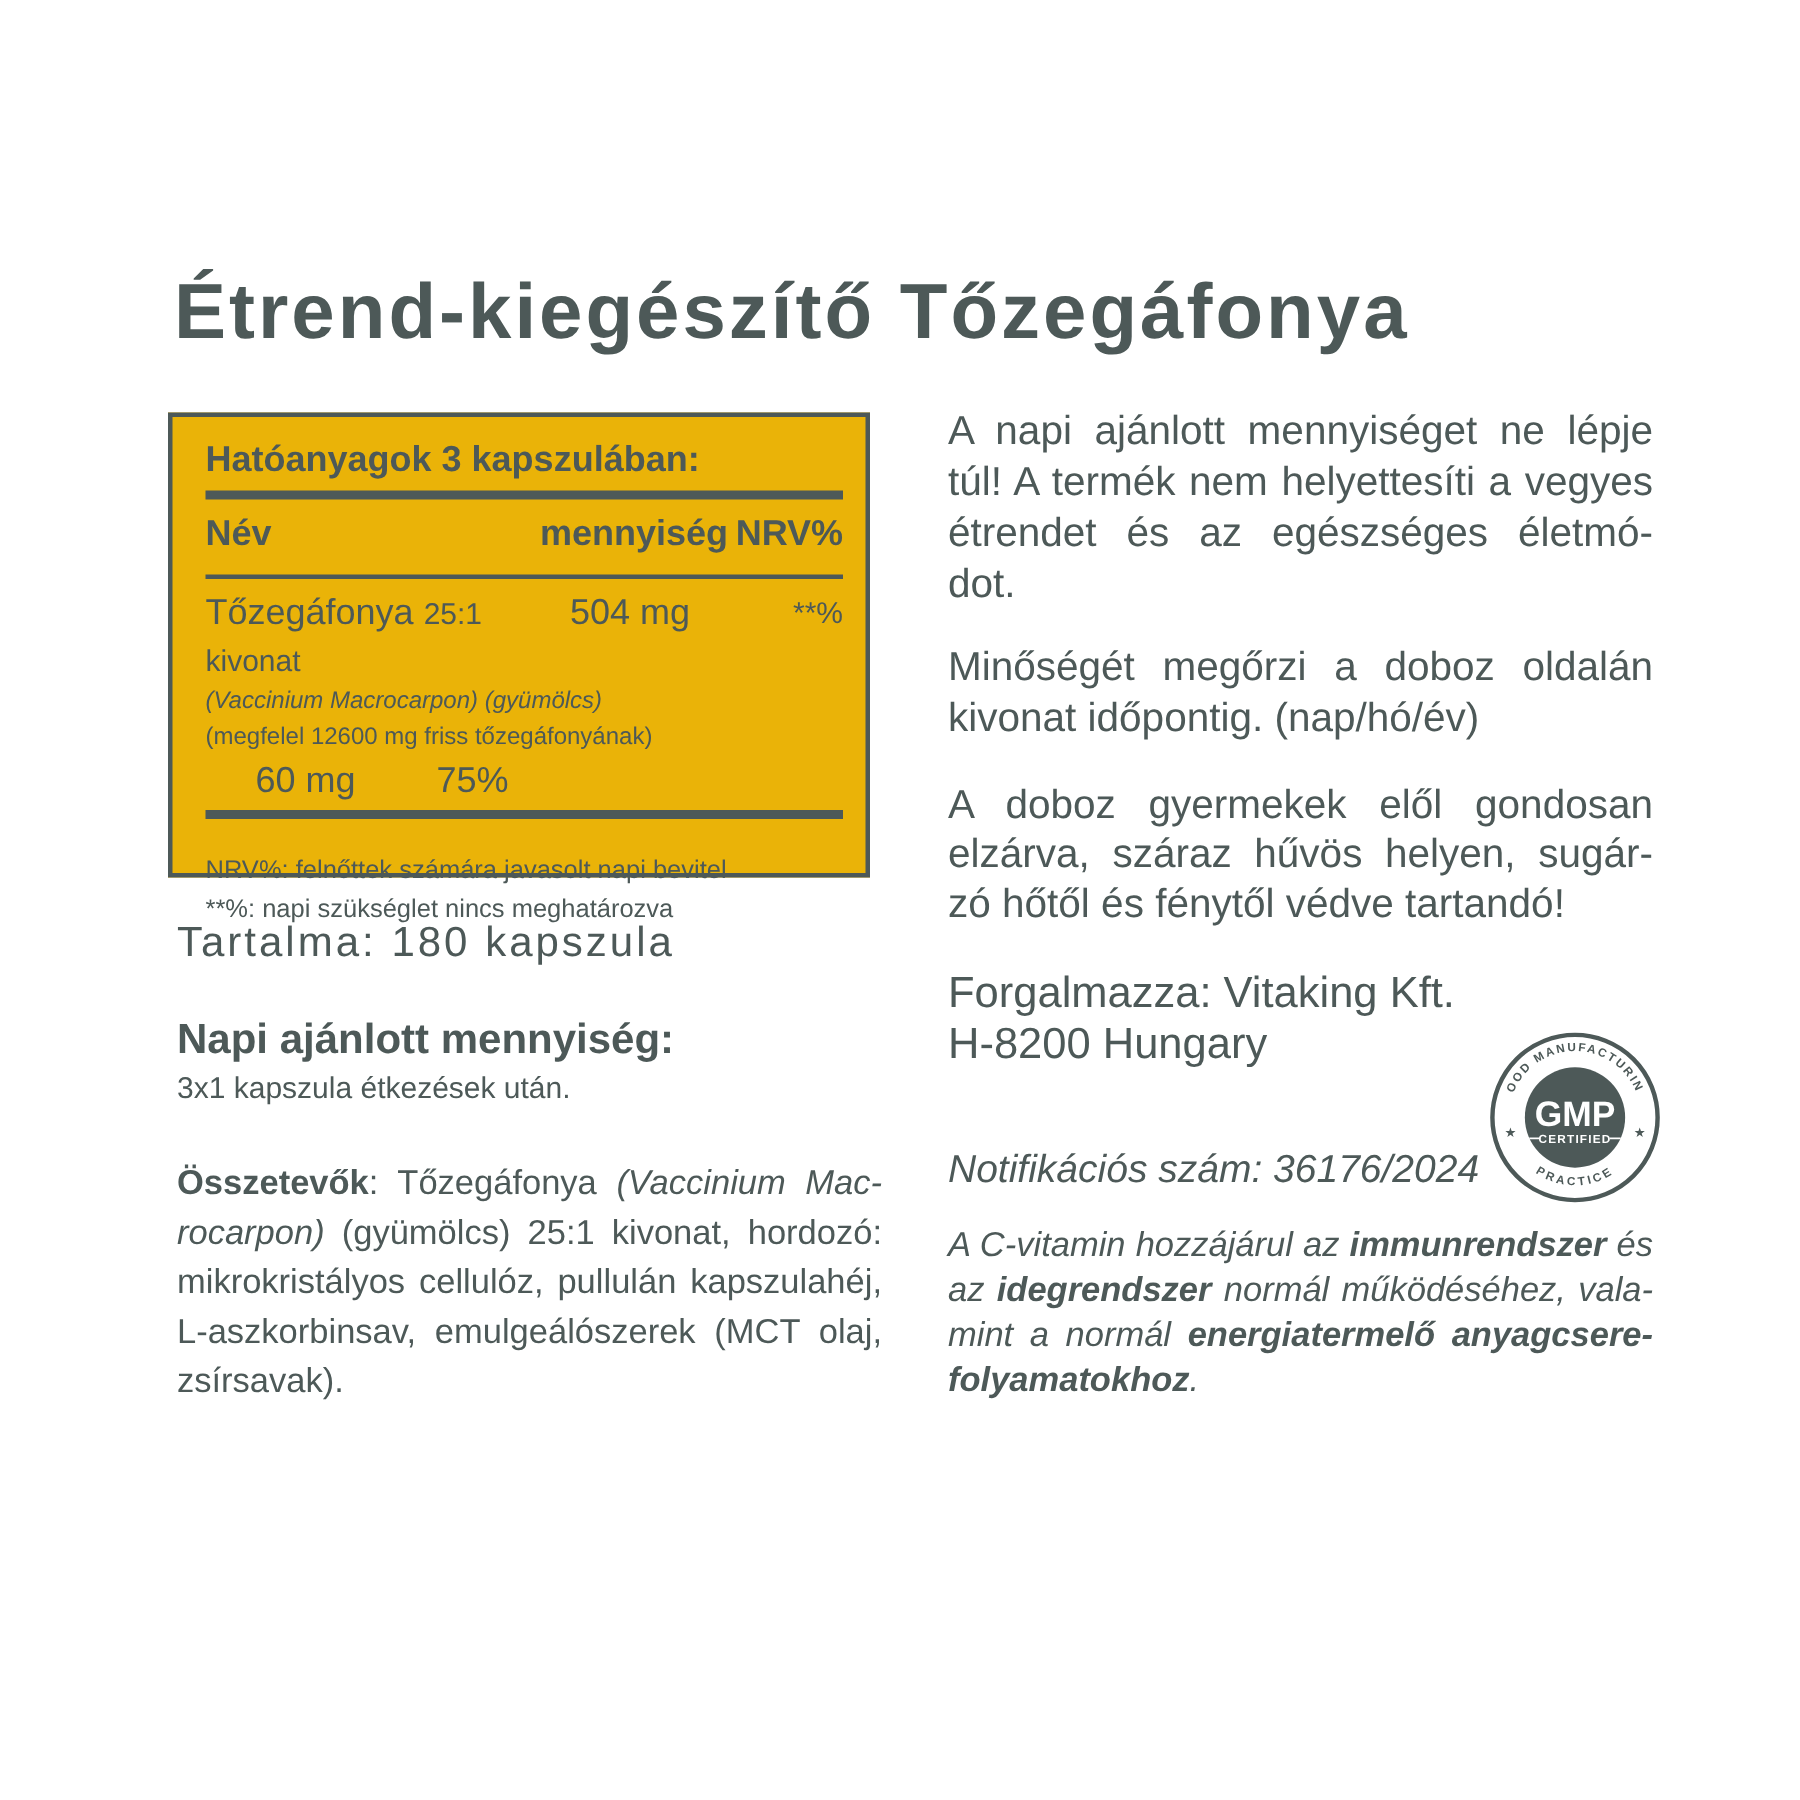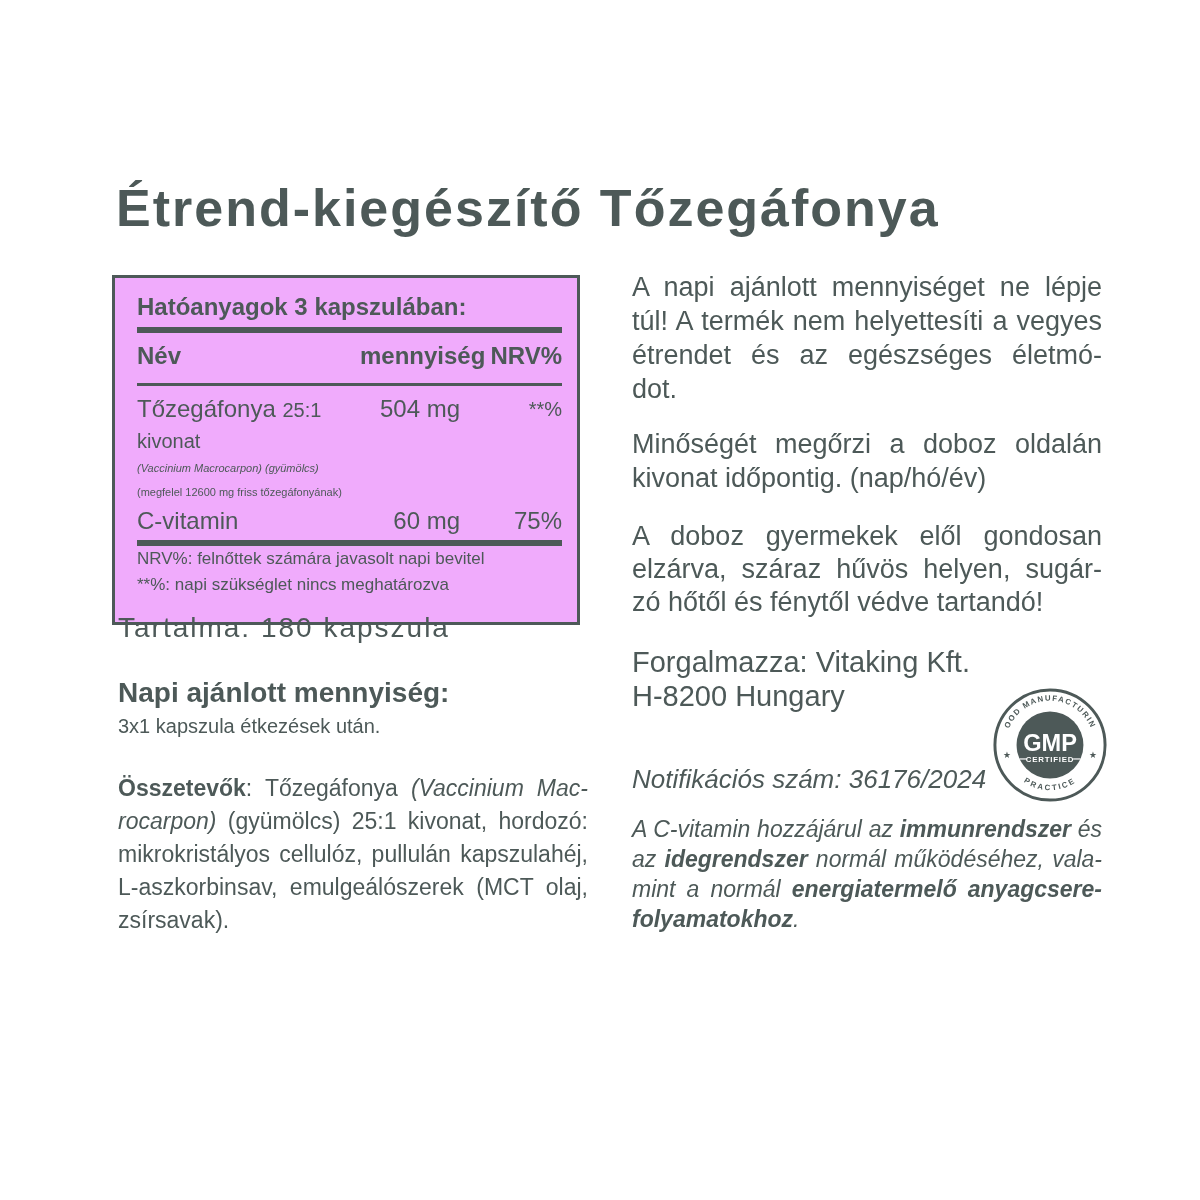--- a/index.html
+++ b/index.html
@@ -15,42 +15,42 @@
 
   
   .title {
     left: 116px; top: 178px; width: 980px;
     font-size: 52px; font-weight: bold; letter-spacing: 2px;
     white-space: nowrap;
   }
 
   
   .factbox {
-    left: 112px; top: 275px; width: 468px; height: 350px;
+    left: 112px; top: 275px; width: 468px; height: 310px;
     border: 3px solid var(--ink);
     padding: 14px 15px 0 22px;
-    background: #f0abfc;
+    background: #eab308;
   }
   .fb-heading { font-size: 24px; font-weight: bold; line-height: 30px; }
   .rule { background: var(--ink); }
   .rule.thick1 { height: 6px; margin-top: 5px; }
   .rule.thin   { height: 3px; margin-top: 12px; }
   .rule.thick2 { height: 6px; margin-top: 4px; }
   .trow { display: flex; line-height: 30px; }
   .trow.thead { margin-top: 8px; font-weight: bold; font-size: 24px; }
   .trow.r1 { margin-top: 8px; align-items: flex-start; }
   .trow.r2 { margin-top: 2px; }
   .t-name { flex: 1; font-size: 24px; }
   .t-amt  { width: 100px; text-align: right; font-size: 24px; }
   .t-nrv  { width: 102px; text-align: right; font-size: 24px; }
   .small  { font-size: 20px; }
-  .sub { font-size: 11px; line-height: 24px; }
+  .sub { font-size: 16px; line-height: 24px; }
   .italic { font-style: italic; }
   .fn { font-size: 17px; line-height: 26px; }
-  .fn.first { margin-top: 0; }
+  .fn.first { margin-top: 21px; }
 
   
   .contents {
     left: 118px; top: 604px; width: 480px;
     font-size: 28px; letter-spacing: 2px; line-height: 48px; white-space: nowrap;
   }
   .dosage-h { left: 118px; top: 676px; font-size: 28px; font-weight: bold; line-height: 34px; }
   .dosage-t { left: 118px; top: 709px; font-size: 20px; line-height: 34px; }
   .ingredients { left: 118px; top: 772px; width: 470px; font-size: 23px; line-height: 33px; }
 
@@ -87,21 +87,20 @@
   </div>
   <div class="rule thin"></div>
   <div class="trow r1">
     <div class="t-name"><span>Tőzegáfonya</span> <span class="small">25:1 kivonat</span></div>
     <div class="t-amt">504 mg</div>
     <div class="t-nrv small">**%</div>
   </div>
   <div class="sub italic">(Vaccinium Macrocarpon) (gyümölcs)</div>
   <div class="sub">(megfelel 12600 mg friss tőzegáfonyának)</div>
   <div class="trow r2">
-    <div class="t-name">C-vitamin</div>
     <div class="t-amt">60 mg</div>
     <div class="t-nrv">75%</div>
   </div>
   <div class="rule thick2"></div>
   <div class="fn first">NRV%: felnőttek számára javasolt napi bevitel</div>
   <div class="fn">**%: napi szükséglet nincs meghatározva</div>
 </div>
 
 <div class="abs contents">Tartalma: 180 kapszula</div>
 

